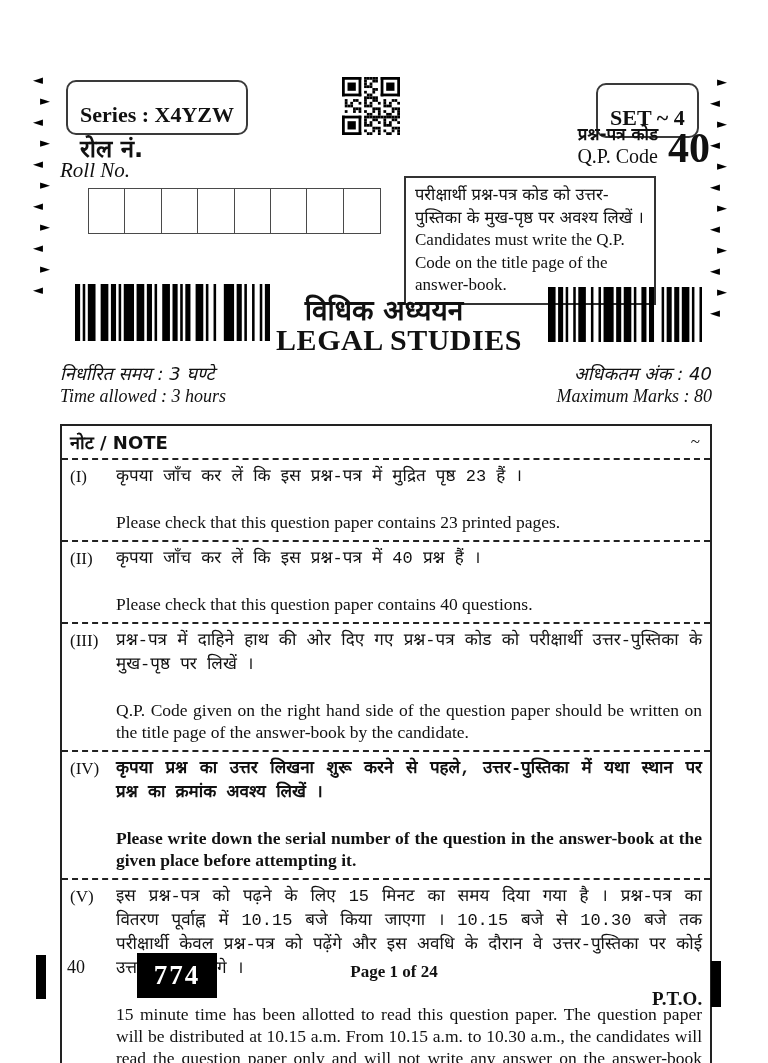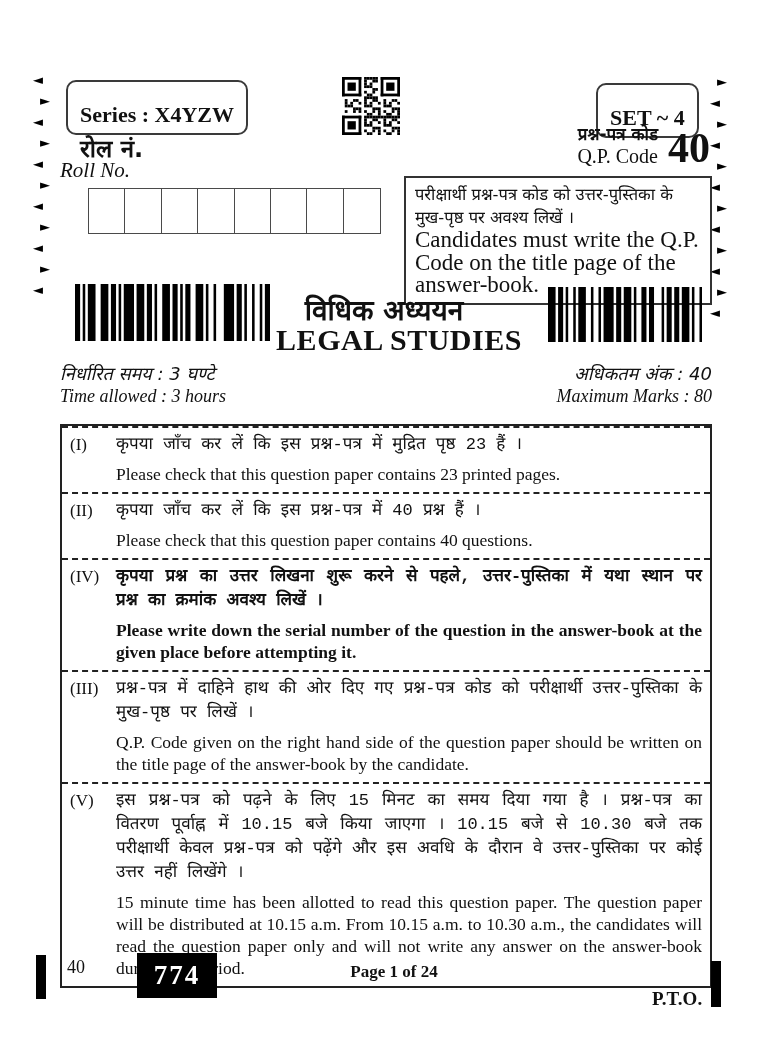--- a/index.html
+++ b/index.html
@@ -24,25 +24,25 @@
   .set-box{left:596px;top:83px;}
   .qr{position:absolute;left:342px;top:77px;width:58px;height:58px;}
   .roll-hi{position:absolute;left:60px;top:131px;font-size:24px;font-weight:bold;margin-left:20px;}
   .roll-en{position:absolute;left:60px;top:158px;font-size:21px;font-style:italic;}
   .qp-block{position:absolute;right:58px;top:124px;display:flex;align-items:flex-end;gap:10px;}
   .qp-labels{display:flex;flex-direction:column;align-items:flex-end;}
   .qp-hi{font-size:17px;font-weight:bold;line-height:20px;}
   .qp-en{font-size:20px;line-height:24px;}
   .qp-num{font-size:42px;font-weight:bold;line-height:40px;}
   .qp-box{
-    position:absolute;left:404px;top:176px;width:308px;box-sizing:border-box;
+    position:absolute;left:404px;top:176px;width:252px;box-sizing:border-box;
     border:2px solid #333;padding:5px 5px 6px 9px;background:#fff;
   }
   .qp-box .hi{font-size:16.5px;line-height:23px;}
-  .qp-box .en{font-size:23px;line-height:22.5px;}
+  .qp-box .en{font-size:17px;line-height:22.5px;}
   .roll-cells{position:absolute;left:88px;top:188px;display:flex;}
   .roll-cell{width:36px;height:44px;border:1.6px solid #4a4a4a;background:#fff;margin-left:-1.6px;}
   .roll-cell:first-child{margin-left:0;}
   
   .barcode{position:absolute;}
   .bc-left{left:75px;top:284px;}
   .bc-right{left:548px;top:287px;}
   .title-hi{position:absolute;left:0;top:290px;width:768px;text-align:center;font-size:28px;font-weight:bold;}
   .title-en{position:absolute;left:15px;top:323px;width:768px;text-align:center;font-size:30px;font-weight:bold;letter-spacing:.5px;}
   .meta-row{position:absolute;left:60px;top:362px;width:652px;display:flex;justify-content:space-between;gap:48px;}
@@ -52,21 +52,21 @@
   .note-box{
     position:absolute;left:60px;top:424px;width:652px;box-sizing:border-box;
     border:2.5px solid #222;background:#fff;
   }
   .note-header{display:flex;justify-content:space-between;align-items:center;padding:4px 10px 4px 8px;}
   .note-title{font-size:18px;font-weight:bold;}
   .note-tilde{font-size:17px;}
   .note-row{border-top:2px dashed #222;display:grid;grid-template-columns:46px 1fr;padding:5px 8px 7px 8px;}
   .note-num{font-size:17px;padding-top:2px;}
   .note-hi{font-size:17px;line-height:24px;text-align:justify;font-family:Liberation Mono, monospace;}
-  .note-en{font-size:17.5px;line-height:22px;text-align:justify;margin-top:6px;}
+  .note-en{font-size:17.5px;line-height:22px;text-align:justify;margin-top:22px;}
   .note-row.bold .note-hi,.note-row.bold .note-en{font-weight:bold;}
   
   .footer-bar{position:absolute;background:#000;}
   .fbar-left{left:36px;top:955px;width:10px;height:44px;}
   .fbar-right{left:711px;top:961px;width:10px;height:46px;}
   .f-code{position:absolute;left:67px;top:957px;font-size:18px;}
   .f-num{
     position:absolute;left:100px;top:953px;width:80px;height:45px;background:#000;color:#fff;
     display:flex;align-items:center;justify-content:center;font-size:27px;font-weight:bold;letter-spacing:2px;margin-left:37px;
   }
@@ -335,50 +335,54 @@
     <div class="hi">निर्धारित समय : 3 घण्टे</div>
     <div>Time allowed : 3 hours</div>
   </div>
   <div class="meta-cell right">
     <div class="hi">अधिकतम अंक : 40</div>
     <div>Maximum Marks : 80</div>
   </div>
 </div>
 
 <div class="note-box">
+  <div class="note-header">
+    <span class="note-title hi">नोट / NOTE</span>
+    <span class="note-tilde">~</span>
+  </div>
 
   <div class="note-row">
     <div class="note-num">(I)</div>
     <div>
       <div class="note-hi hi">कृपया जाँच कर लें कि इस प्रश्न-पत्र में मुद्रित पृष्ठ 23 हैं ।</div>
       <div class="note-en">Please check that this question paper contains 23 printed pages.</div>
     </div>
   </div>
 
   <div class="note-row">
     <div class="note-num">(II)</div>
     <div>
       <div class="note-hi hi">कृपया जाँच कर लें कि इस प्रश्न-पत्र में 40 प्रश्न हैं ।</div>
       <div class="note-en">Please check that this question paper contains 40 questions.</div>
     </div>
   </div>
 
+  <div class="note-row">
+    <div class="note-num">(III)</div>
+    <div>
+      <div class="note-hi hi">प्रश्न-पत्र में दाहिने हाथ की ओर दिए गए प्रश्न-पत्र कोड को परीक्षार्थी उत्तर-पुस्तिका के मुख-पृष्ठ पर लिखें ।</div>
+      <div class="note-en">Q.P. Code given on the right hand side of the question paper should be written on the title page of the answer-book by the candidate.</div>
+    </div>
+  </div>
+
   <div class="note-row bold">
     <div class="note-num">(IV)</div>
     <div>
       <div class="note-hi hi">कृपया प्रश्न का उत्तर लिखना शुरू करने से पहले, उत्तर-पुस्तिका में यथा स्थान पर प्रश्न का क्रमांक अवश्य लिखें ।</div>
       <div class="note-en">Please write down the serial number of the question in the answer-book at the given place before attempting it.</div>
-    </div>
-  </div>
-
-  <div class="note-row">
-    <div class="note-num">(III)</div>
-    <div>
-      <div class="note-hi hi">प्रश्न-पत्र में दाहिने हाथ की ओर दिए गए प्रश्न-पत्र कोड को परीक्षार्थी उत्तर-पुस्तिका के मुख-पृष्ठ पर लिखें ।</div>
-      <div class="note-en">Q.P. Code given on the right hand side of the question paper should be written on the title page of the answer-book by the candidate.</div>
     </div>
   </div>
 
   <div class="note-row">
     <div class="note-num">(V)</div>
     <div>
       <div class="note-hi hi">इस प्रश्न-पत्र को पढ़ने के लिए 15 मिनट का समय दिया गया है । प्रश्न-पत्र का वितरण पूर्वाह्न में 10.15 बजे किया जाएगा । 10.15 बजे से 10.30 बजे तक परीक्षार्थी केवल प्रश्न-पत्र को पढ़ेंगे और इस अवधि के दौरान वे उत्तर-पुस्तिका पर कोई उत्तर नहीं लिखेंगे ।</div>
       <div class="note-en">15 minute time has been allotted to read this question paper. The question paper will be distributed at 10.15 a.m. From 10.15 a.m. to 10.30 a.m., the candidates will read the question paper only and will not write any answer on the answer-book during this period.</div>
     </div>
   </div>

